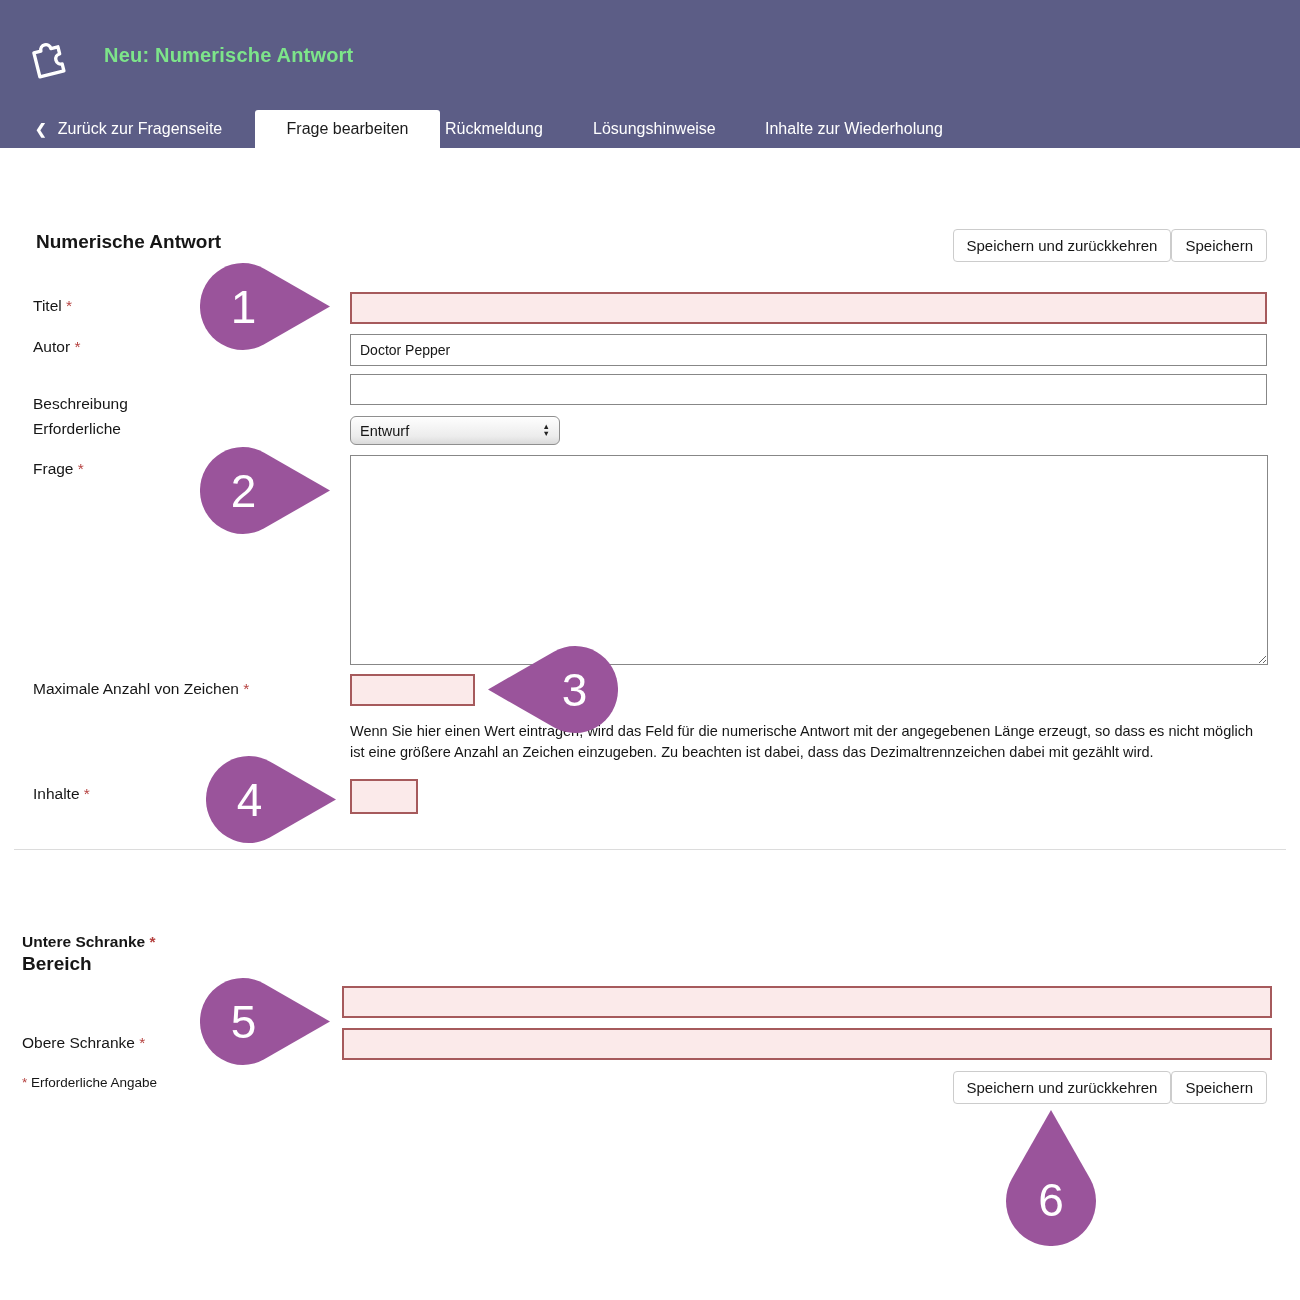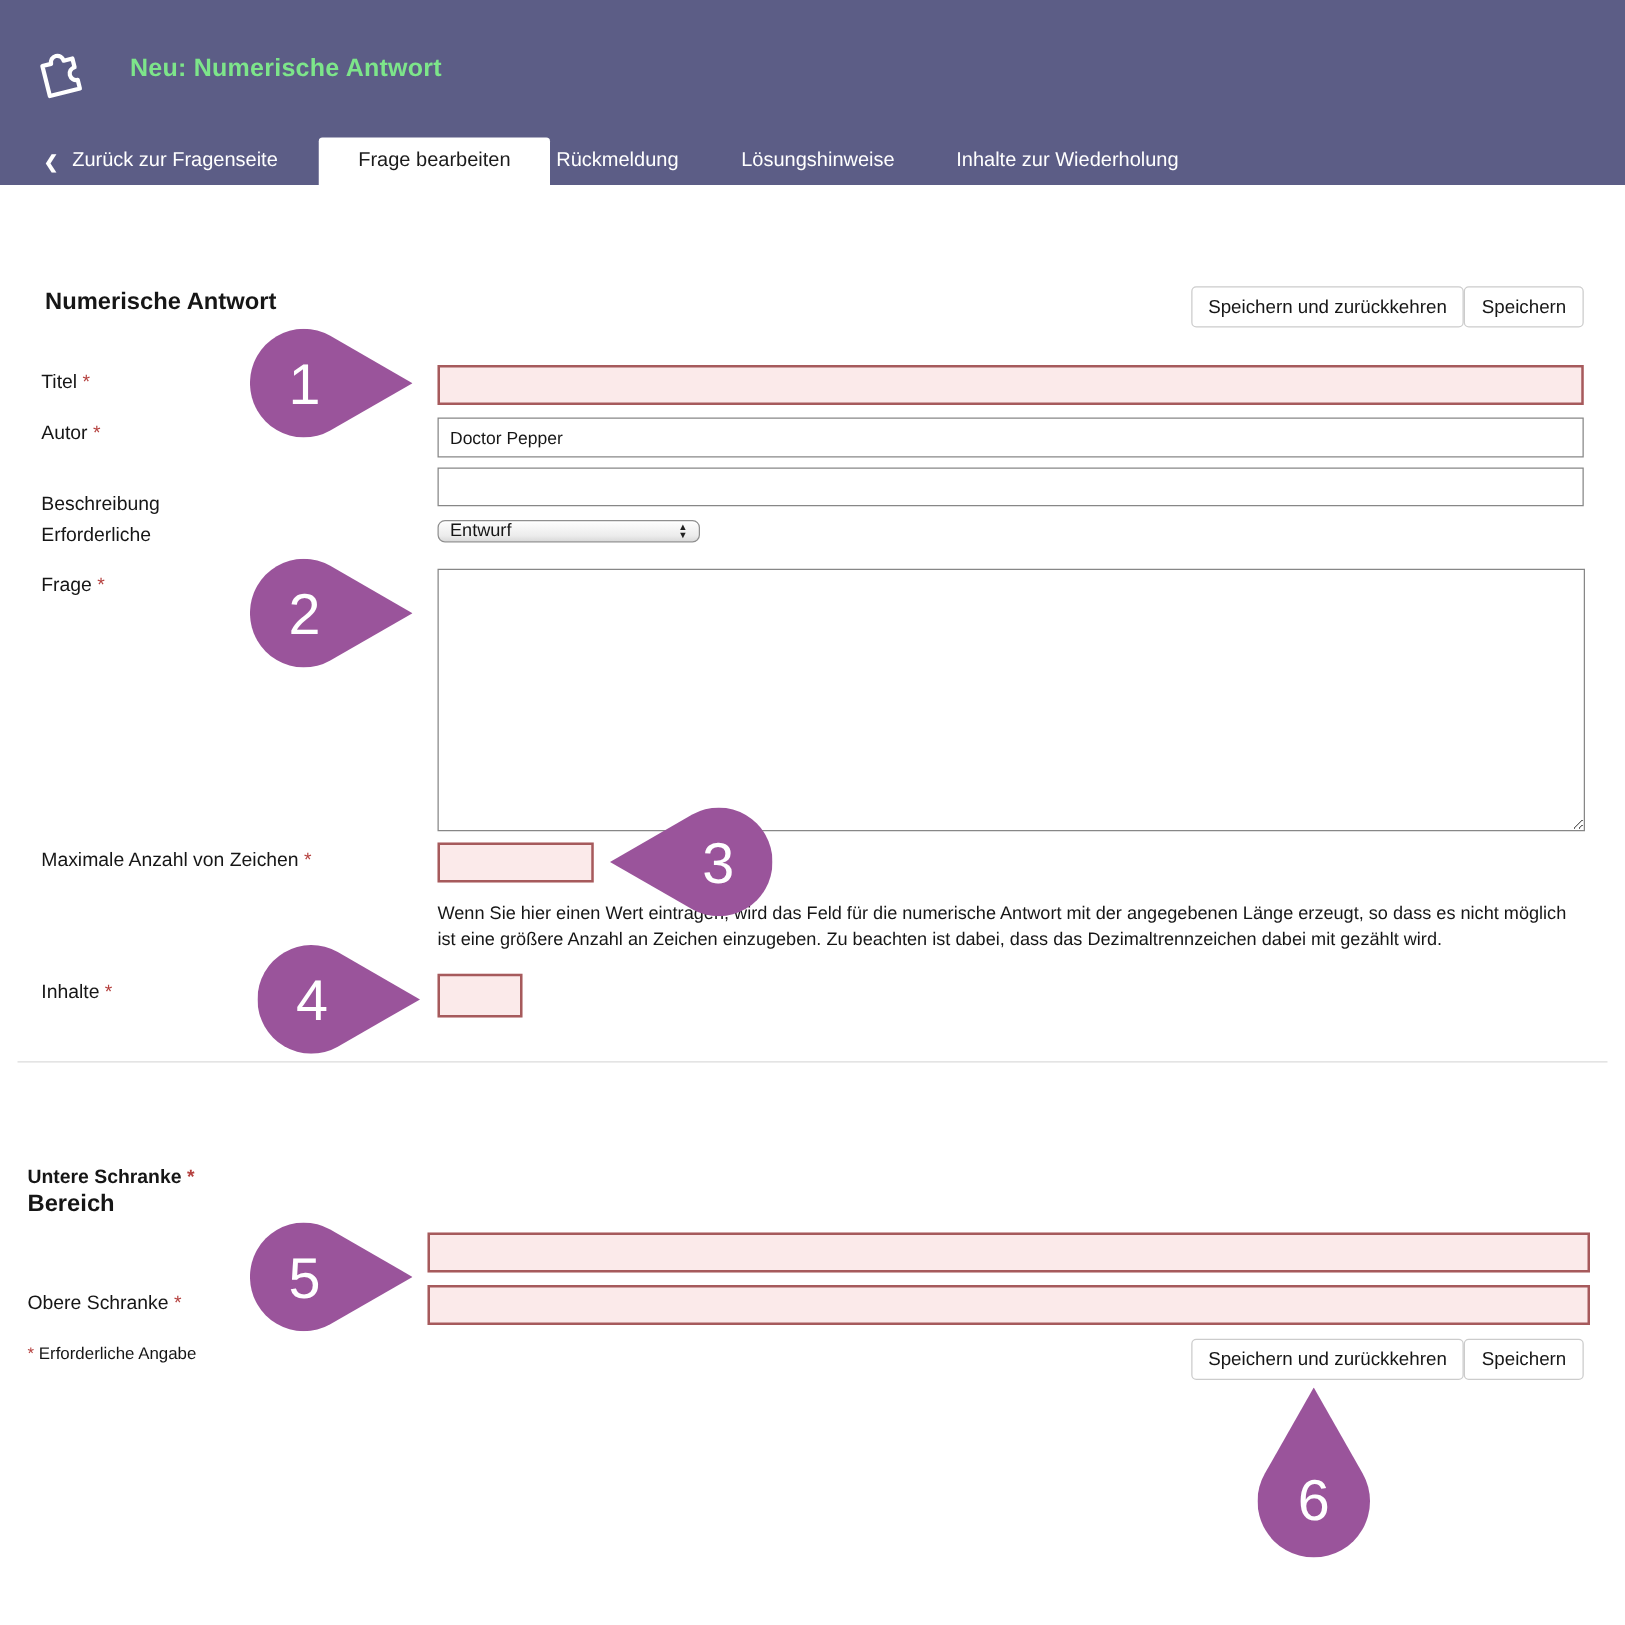--- a/index.html
+++ b/index.html
@@ -29,21 +29,21 @@
   .btn { background:#fff; border:1px solid #ccc; border-radius:4px; font-size:15px; color:#161616;
          padding:0 13px; height:33px; display:flex; align-items:center; font-family:inherit; cursor:pointer; white-space:nowrap; }
 
   .lbl { position:absolute; font-size:15.5px; color:#161616; }
   .req { color:#b5413f; }
   .inp { position:absolute; border:1px solid #878787; background:#fff; font-size:14px; padding:0 9px;
          font-family:inherit; color:#161616; outline:none; }
   .inp.err { background:#fbeaea; border:2px solid #a65a5c; }
   textarea.inp { resize:both; padding:6px 9px; }
 
-  .selectbox { position:absolute; left:350px; top:416px; width:210px; height:18px; border:1px solid #8f8f8f;
+  .selectbox { position:absolute; left:350px; top:416px; width:210px; height:29px; border:1px solid #8f8f8f;
                border-radius:6px; background:linear-gradient(#fefefe, #ececec 72%, #dadada);
                display:flex; align-items:center; justify-content:space-between; padding:0 9px;
                font-size:14.5px; cursor:pointer; box-shadow:inset 0 1px 0 #fff; }
   .sel-arrows { display:flex; flex-direction:column; align-items:center; line-height:6.5px; font-size:7.5px; color:#222; }
 
   .help { position:absolute; left:350px; top:721px; width:918px; font-size:14.5px; line-height:21px; color:#161616;
           hyphens:auto; -webkit-hyphens:auto; }
 
   .divider { position:absolute; left:14px; width:1272px; top:849px; height:1px; background:#dcdcdc; }
   .footnote { position:absolute; left:22px; top:1075px; font-size:13.5px; color:#161616; }

